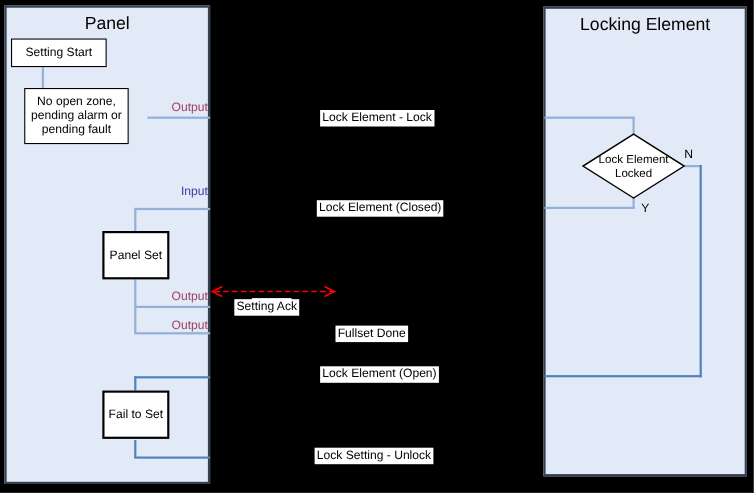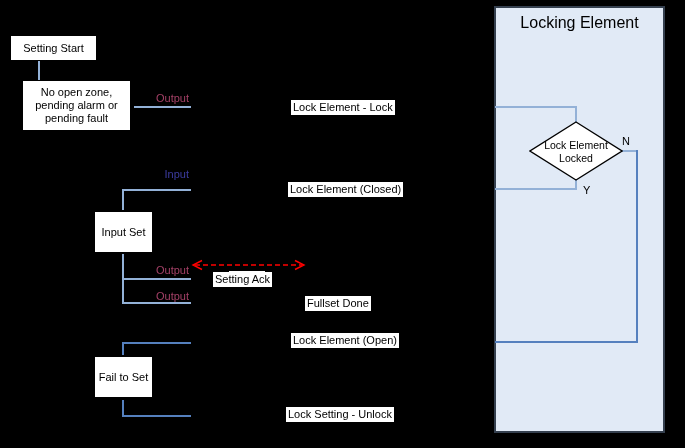--- a/index.html
+++ b/index.html
@@ -38,22 +38,25 @@
     position:absolute;left:529px;top:139px;width:94px;text-align:center;
     font-size:10.5px;line-height:13px;color:#000;
   }
   svg{display:block;}
 </style>
 </head>
 <body>
 
 <div id="canvas">
 
+  <div class="panel" style="left:4px;top:5px;width:187px;height:435px;">
+    <div class="panel-title">Panel</div>
+  </div>
 
-  <div class="panel" style="left:494px;top:6px;width:171px;height:427px;">
+  <div class="panel" style="left:494px;top:6px;width:185px;height:427px;">
     <div class="panel-title">Locking Element</div>
   </div>
 
   <div class="conn" style="left:38px;top:58px;width:2px;height:23px;"></div>
   <div class="conn" style="left:134px;top:106px;width:57px;height:2px;"></div>
   <div class="conn" style="left:122px;top:189px;width:69px;height:2px;"></div>
   <div class="conn" style="left:122px;top:189px;width:2px;height:22px;"></div>
   <div class="conn" style="left:122px;top:253px;width:2px;height:26px;"></div>
   <div class="conn" style="left:122px;top:278px;width:69px;height:2px;"></div>
   <div class="conn" style="left:122px;top:280px;width:2px;height:23px;"></div>
@@ -68,28 +71,28 @@
   <div class="conn" style="left:575px;top:180px;width:2px;height:10px;"></div>
   <div class="conn" style="left:495px;top:188px;width:82px;height:2px;"></div>
   <div class="conn" style="left:622px;top:150px;width:16px;height:2px;"></div>
   <div class="conn dark" style="left:636px;top:150px;width:2px;height:193px;"></div>
   <div class="conn dark" style="left:495px;top:341px;width:143px;height:2px;"></div>
 
   <div class="fbox" style="left:10px;top:35px;width:87px;height:26px;">
     <div>Setting Start</div>
   </div>
 
-  <div class="fbox" style="left:22px;top:80px;width:109px;height:51px;">
+  <div class="fbox" style="left:22px;top:80px;width:95px;height:51px;">
     <div>No open zone,</div>
     <div>pending alarm or</div>
     <div>pending fault</div>
   </div>
 
   <div class="fbox" style="left:93px;top:210px;width:61px;height:44px;border-width:2px;">
-    <div>Input Set</div>
+    <div>Panel Set</div>
   </div>
 
   <div class="fbox" style="left:93px;top:355px;width:61px;height:44px;border-width:2px;">
     <div>Fail to Set</div>
   </div>
 
   <div class="port-label out-label" style="left:145px;top:92px;">Output</div>
   <div class="port-label in-label" style="left:145px;top:168px;">Input</div>
   <div class="port-label out-label" style="left:145px;top:264px;">Output</div>
   <div class="port-label out-label" style="left:145px;top:290px;">Output</div>

